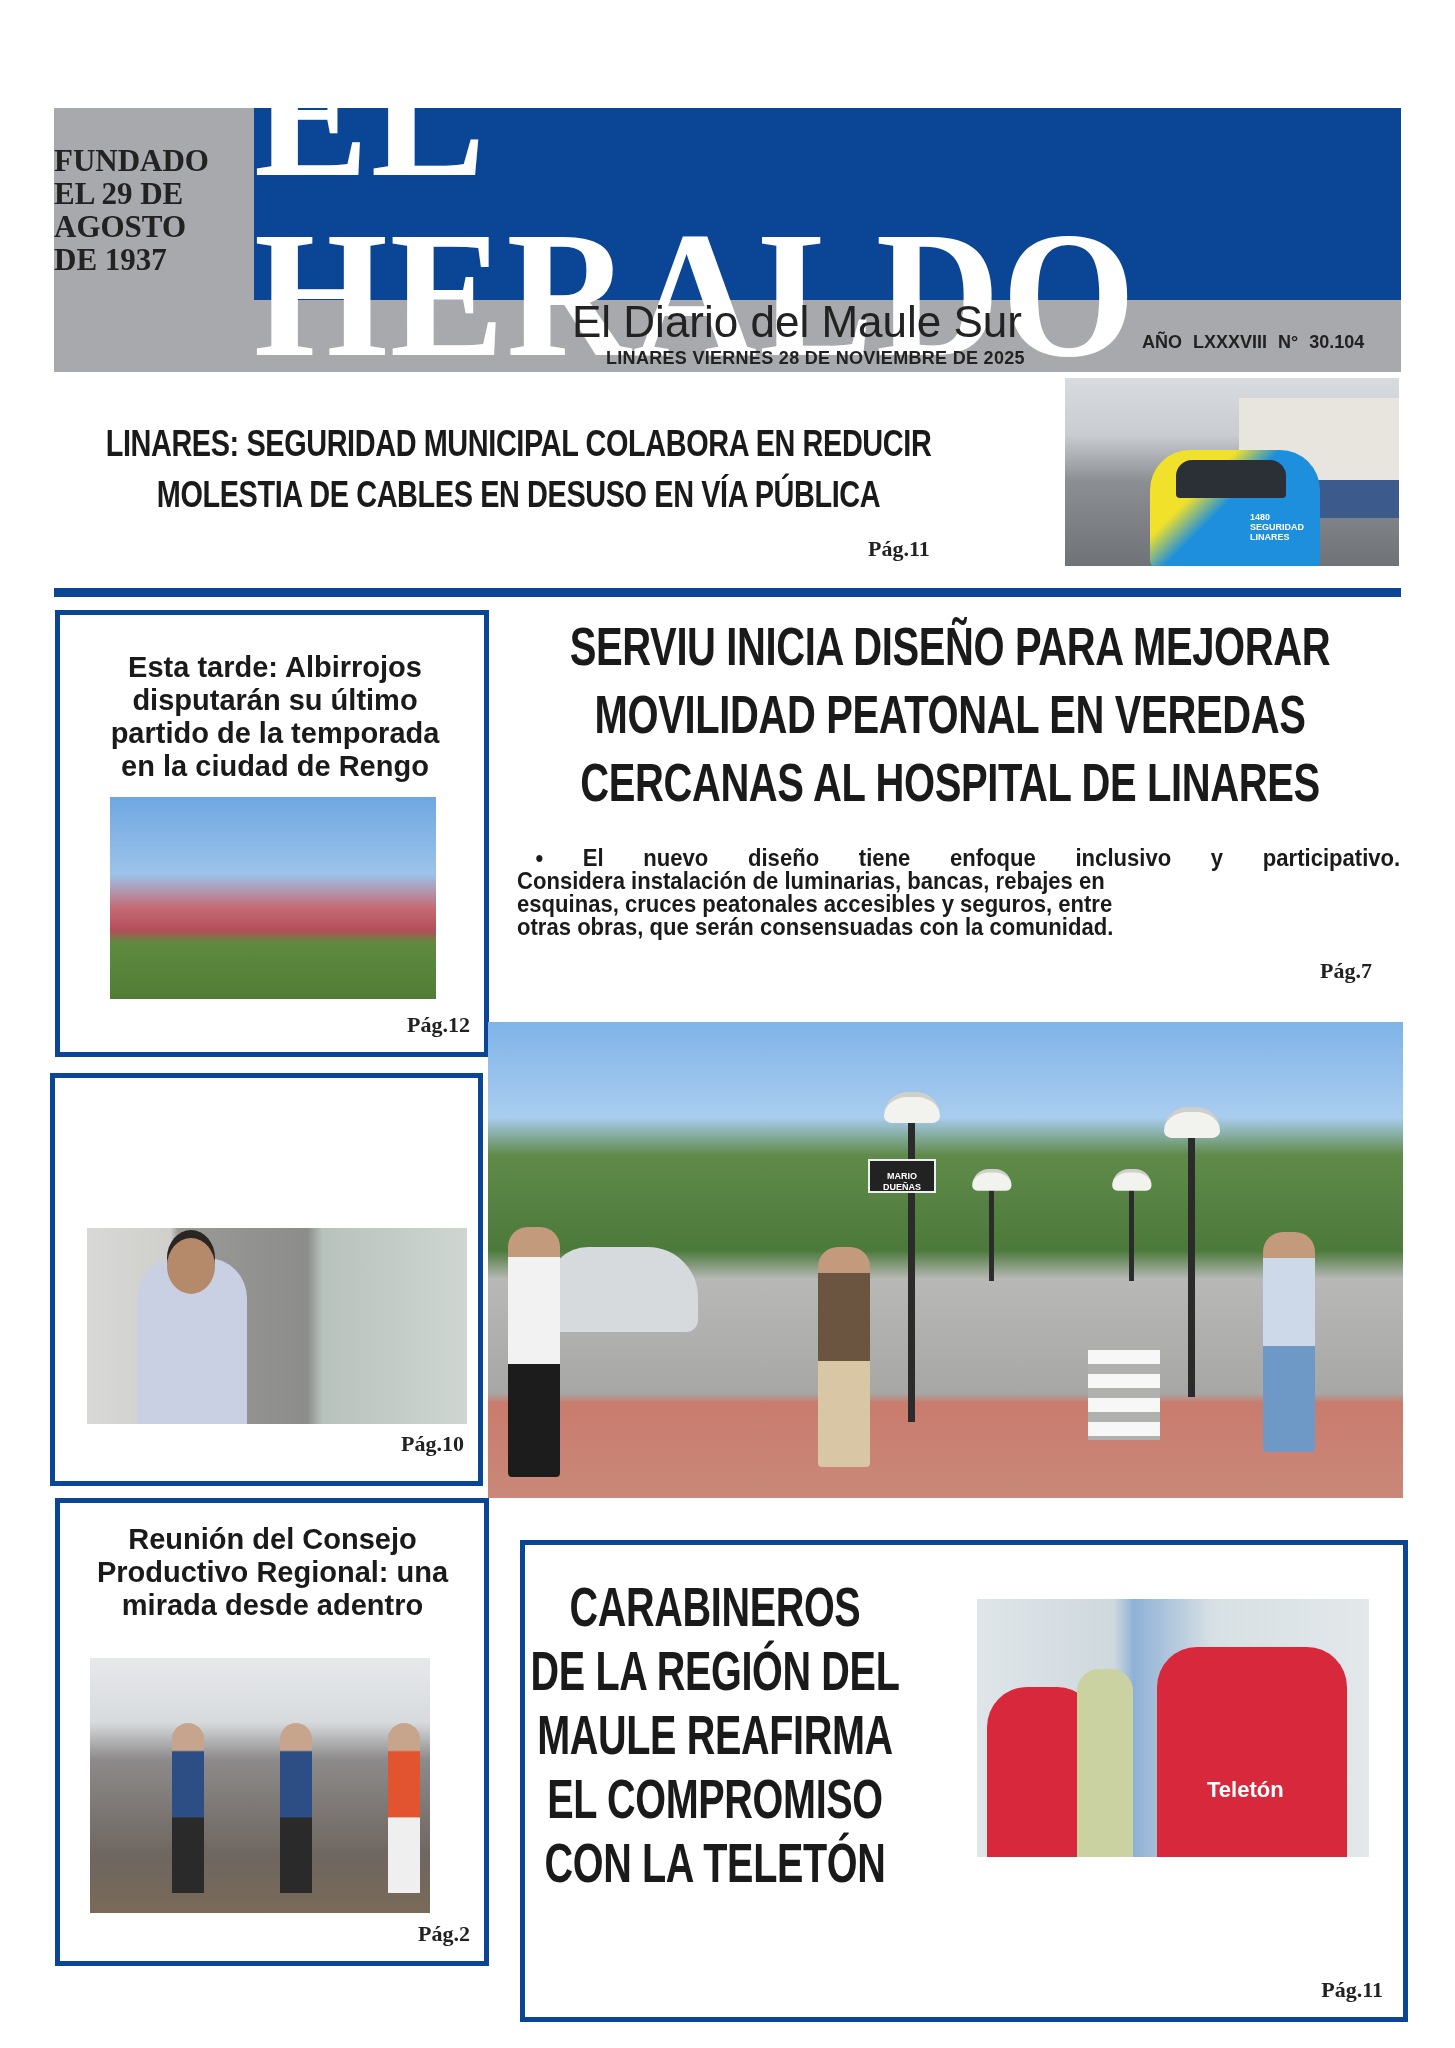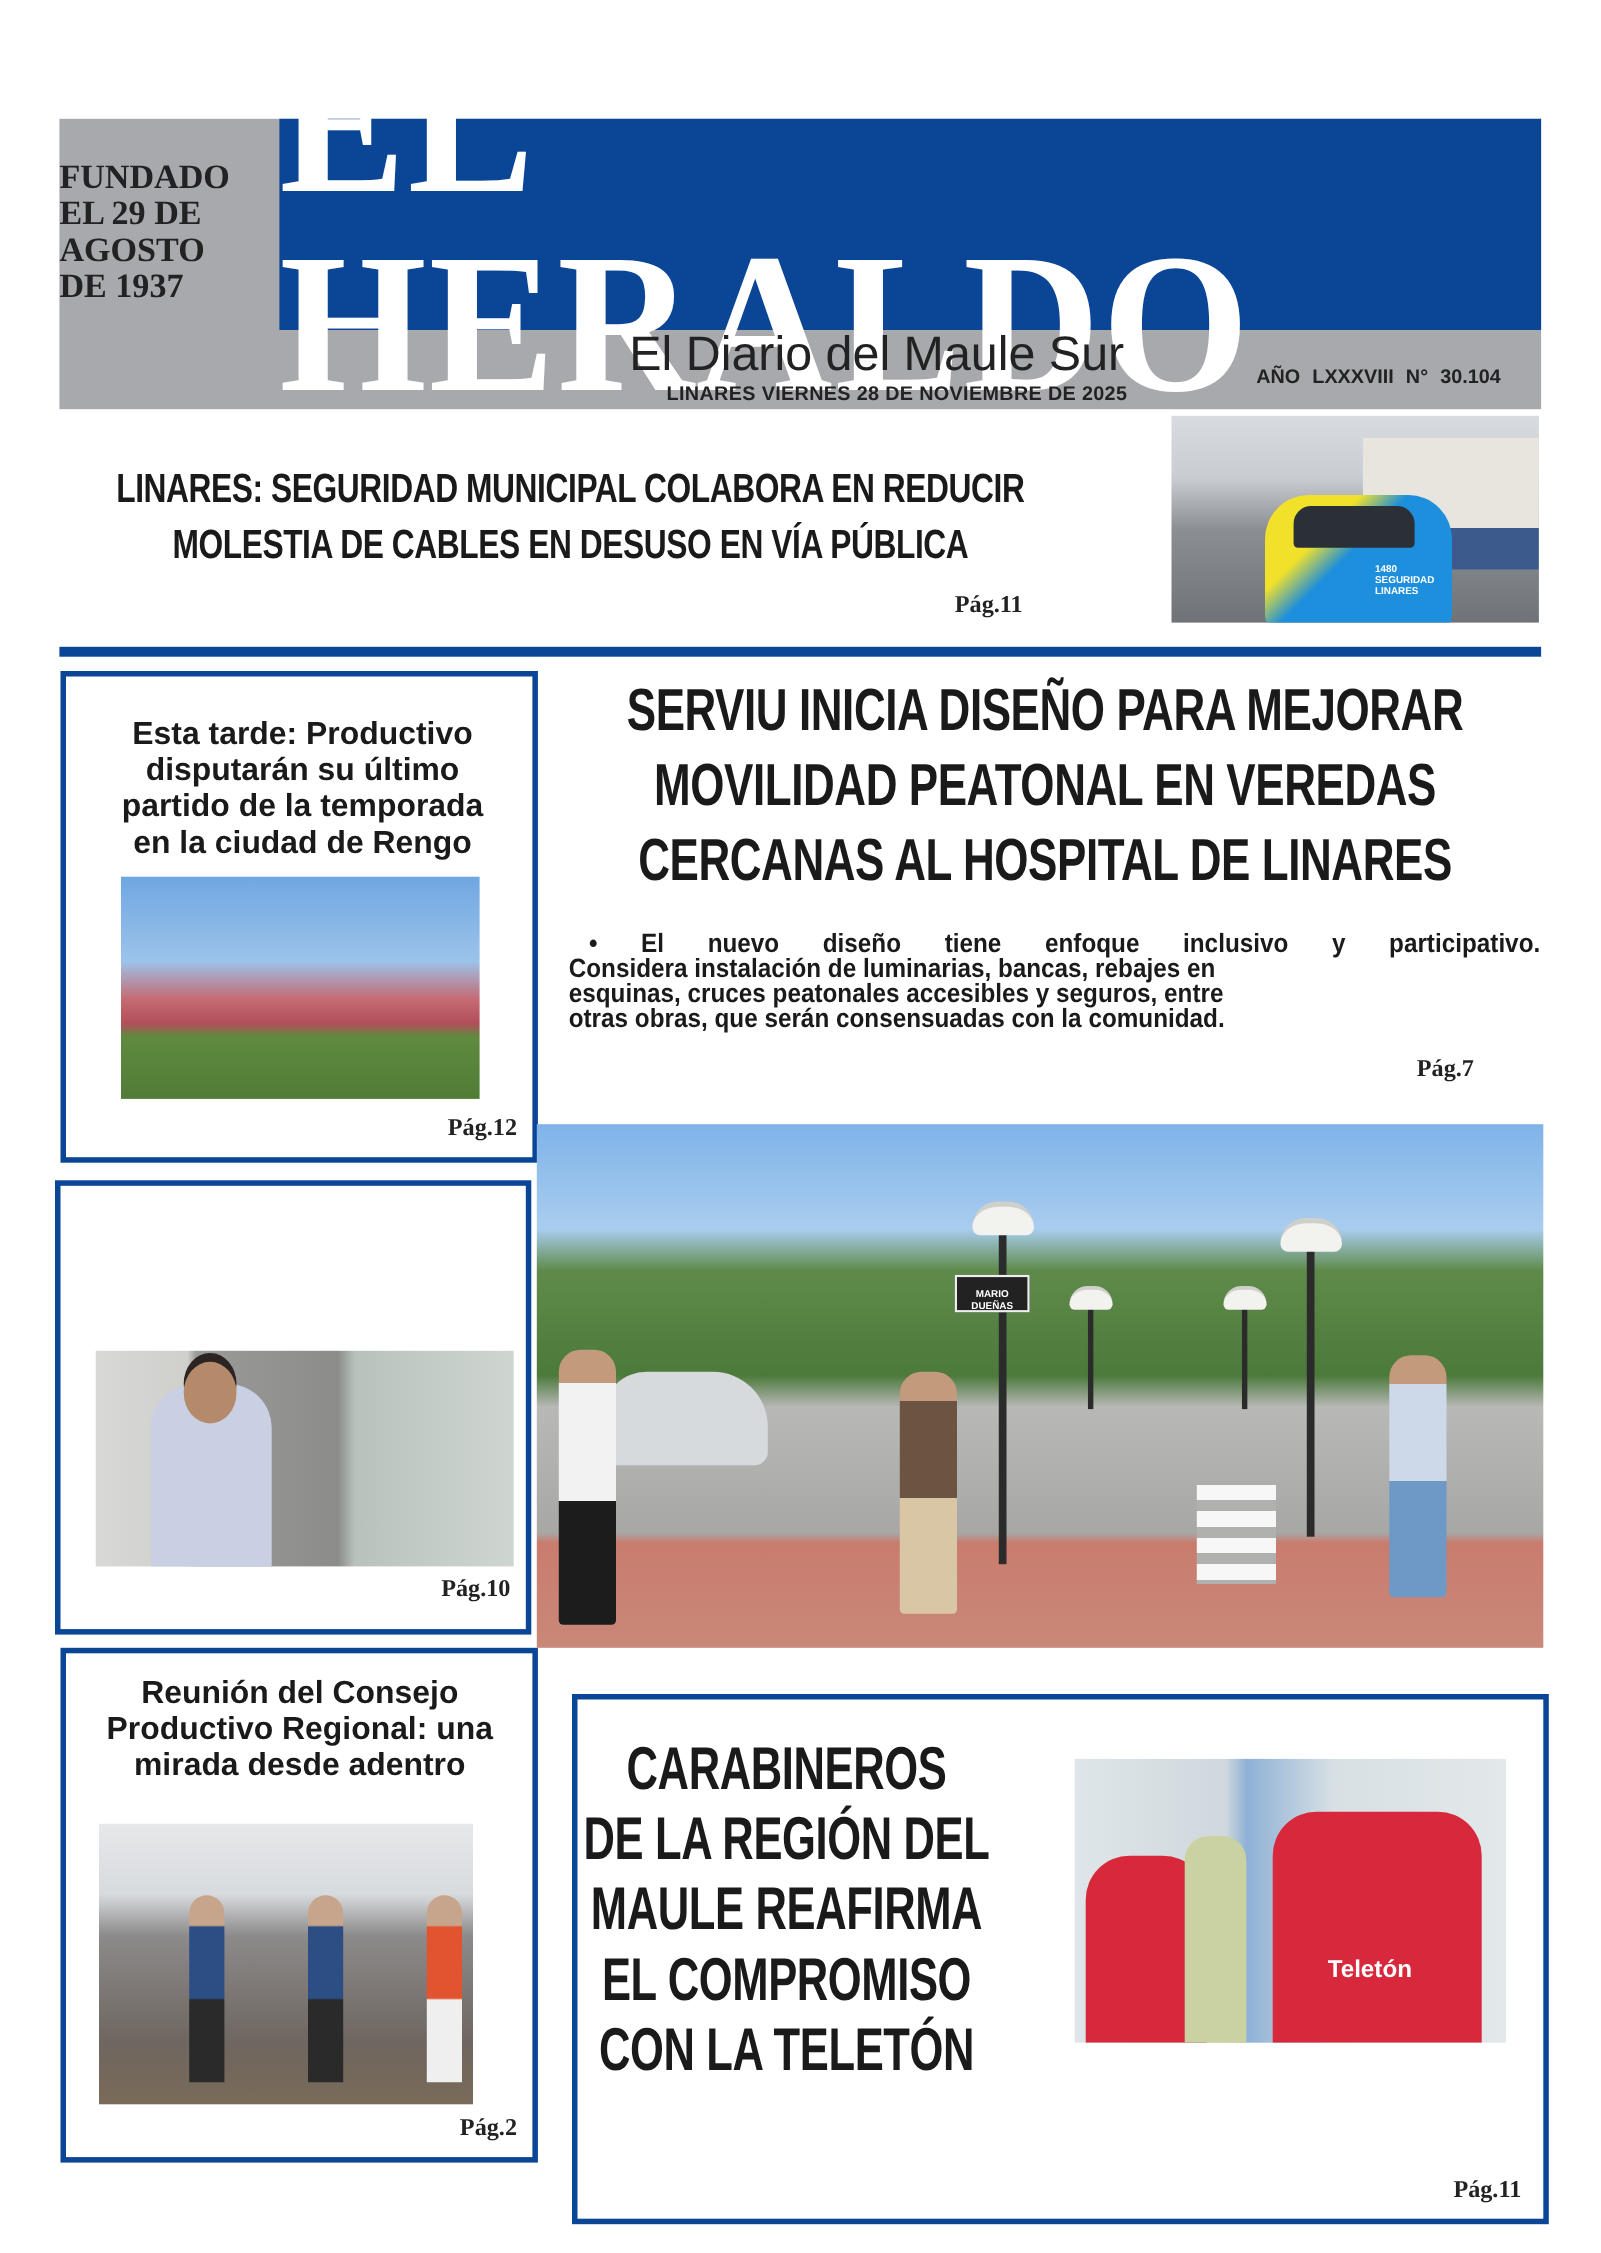--- a/index.html
+++ b/index.html
@@ -63,21 +63,21 @@
     .box3 .page-ref { right: 14px; bottom: 14px; font-size: 22px; }
 
     
     .main-title { position: absolute; left: 496px; top: 612px; width: 910px; text-align: center;
       font-weight: bold; font-size: 54px; line-height: 68px; color: #1a1a1a; transform: scaleX(0.74); transform-origin: center top; letter-spacing: -0.5px; }
     .main-title-wrap { position: absolute; left: 300px; top: 612px; width: 1300px; }
     .main-title-wrap .main-title { left: 0; width: 1300px; top: 0; }
     .main-bullet { position: absolute; left: 517px; top: 846px; width: 880px; font-size: 24px; line-height: 23px; font-weight: bold; color: #1a1a1a;
       transform: scaleX(0.92); transform-origin: left top; width: 960px; }
     .main-bullet .b1 { text-align: justify; text-align-last: justify; display: block; padding-left: 20px; }
-    .main-page { left: 1288px; top: 958px; font-size: 22px; }
+    .main-page { left: 1320px; top: 958px; font-size: 22px; }
     .main-photo { left: 488px; top: 1022px; width: 915px; height: 476px;
       background: linear-gradient(180deg, #7fb3e8 0%, #a9cdef 20%, #5f8a4a 28%, #4c7a3b 48%, #b8b8b6 54%, #a7a7a5 78%, #c97c6e 80%, #c98879 100%); }
     .lamp { position: absolute; width: 7px; background: #2b2b2b; }
     .lamp::before { content: ""; position: absolute; left: -24px; top: -20px; width: 56px; height: 26px; background: #f2f2ee; border-radius: 26px 26px 8px 8px; border-top: 5px solid #cfcfcc; }
     .sign { position: absolute; left: 380px; top: 137px; width: 68px; height: 34px; background: #222; color: #fff; font-size: 9px; font-weight: bold; text-align: center; line-height: 11px; padding-top: 10px; border: 2px solid #eee; }
     .crosswalk { position: absolute; left: 600px; top: 328px; width: 72px; height: 90px; background: repeating-linear-gradient(180deg, #f7f7f7 0 14px, #b0b0ae 14px 24px); }
     .pedestrian { position: absolute; width: 52px; border-radius: 20px 20px 4px 4px; }
 
     
     .box4 { left: 520px; top: 1540px; width: 888px; height: 482px; }
@@ -125,21 +125,21 @@
         <div>LINARES</div>
       </div>
     </div>
   </div>
 </section>
 
 <div class="rule"></div>
 
 <article class="box box1">
   <h3 class="box-title">
-    <div>Esta tarde: Productivo</div>
+    <div>Esta tarde: Albirrojos</div>
     <div>disputarán su último</div>
     <div>partido de la temporada</div>
     <div>en la ciudad de Rengo</div>
   </h3>
   <div class="photo"></div>
   <div class="page-ref">Pág.12</div>
 </article>
 
 <section>
   <div class="main-title-wrap">

